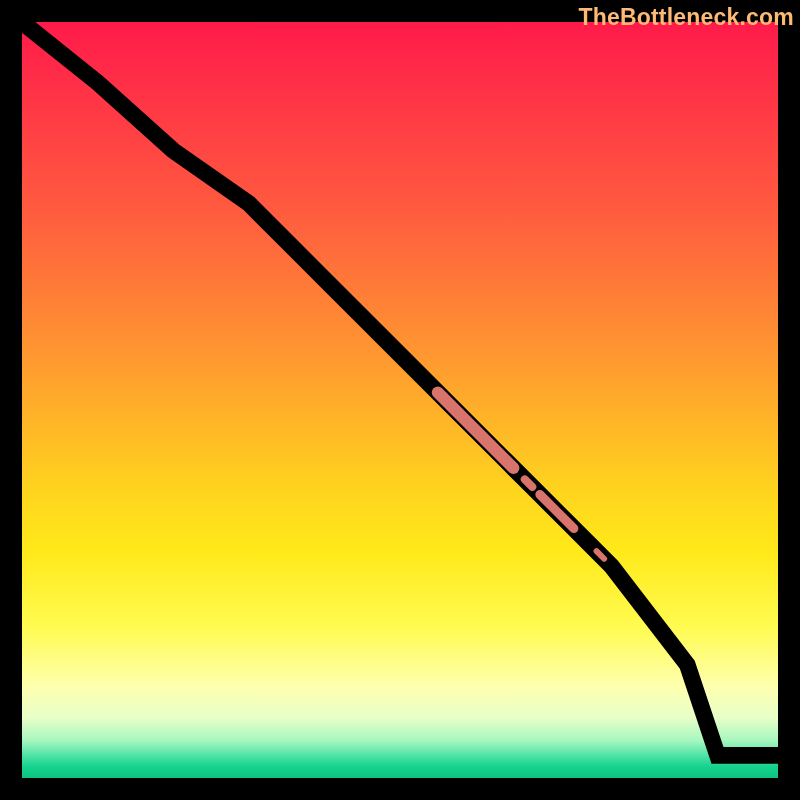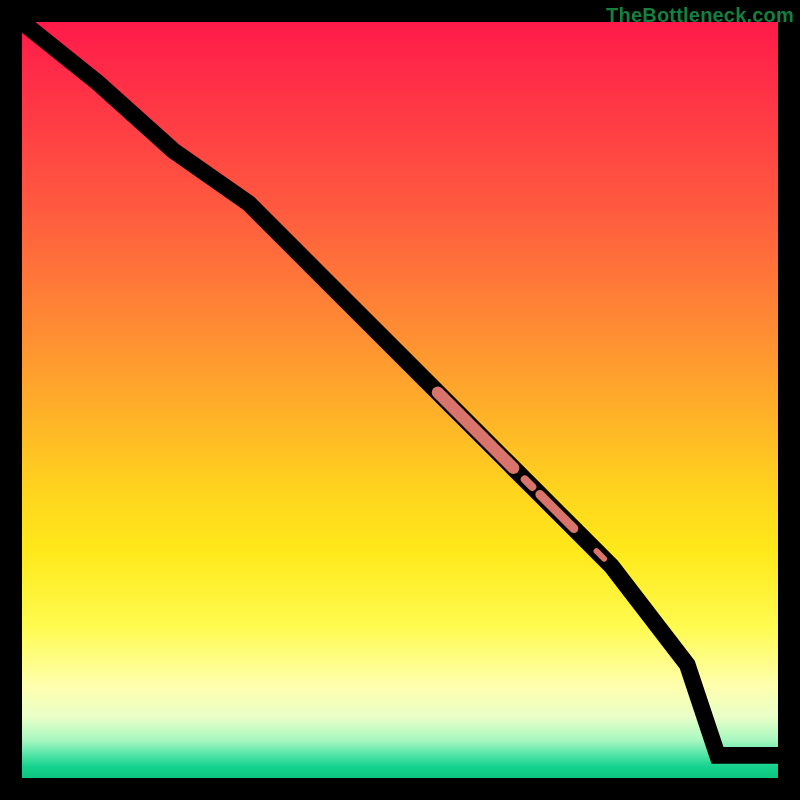--- a/index.html
+++ b/index.html
@@ -64,23 +64,23 @@
   .highlight {
     fill: none;
     stroke: #d9746d; 
     stroke-linecap: round;
   }
   .watermark {
     position: absolute;
     top: 4px;
     right: 6px;
     font-family: Arial, Helvetica, sans-serif;
-    font-size: 20px;
+    font-size: 23px;
     font-weight: 600;
-    color: #15803d;
+    color: #fdba74;
     letter-spacing: 0.2px;
     user-select: none;
   }
 </style>
 </head>
 <body>
 
 <div class="frame">
   <div class="plot-area">
     <div class="gradient"></div>

